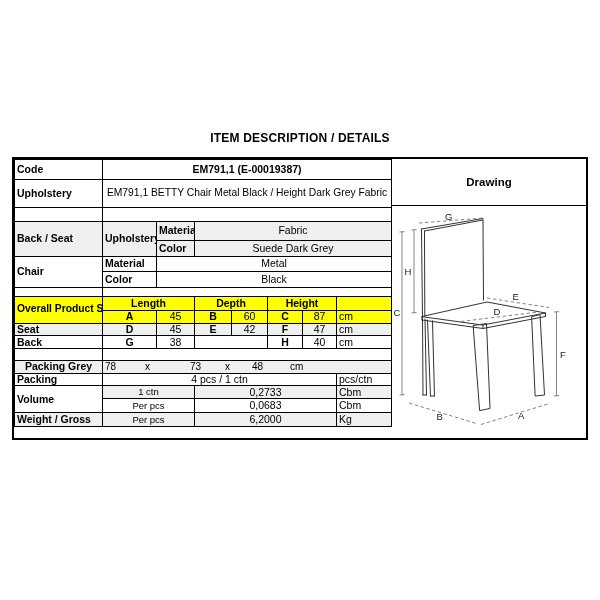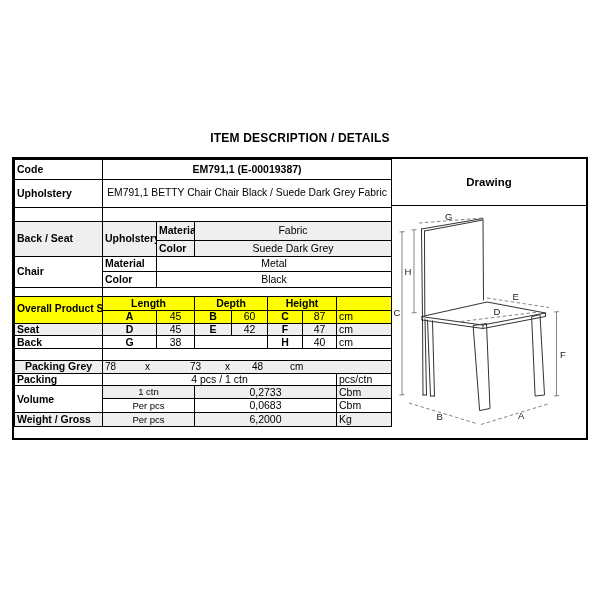--- a/index.html
+++ b/index.html
@@ -76,21 +76,21 @@
             <col style="width:34px">
             <col style="width:55px">
         </colgroup>
         <tbody>
           <tr style="height:19px">
             <td class="lab">Code</td>
             <td colspan="7" class="c b">EM791,1 (E-00019387)</td>
           </tr>
           <tr style="height:26px">
             <td class="lab">Upholstery</td>
-            <td colspan="7" class="c" style="font-size:10.3px">EM791,1 BETTY Chair Chair Black / Suede Dark Grey Fabric</td>
+            <td colspan="7" class="c" style="font-size:10.3px">EM791,1 BETTY Chair Metal Black / Height Dark Grey Fabric</td>
           </tr>
           <tr style="height:13px">
             <td></td>
             <td colspan="7"></td>
           </tr>
           <tr style="height:18px">
             <td class="lab sh" rowspan="2">Back / Seat</td>
             <td class="smc sh" rowspan="2">Upholstery</td>
             <td class="sm sh">Material</td>
             <td colspan="5" class="c sh">Fabric</td>

